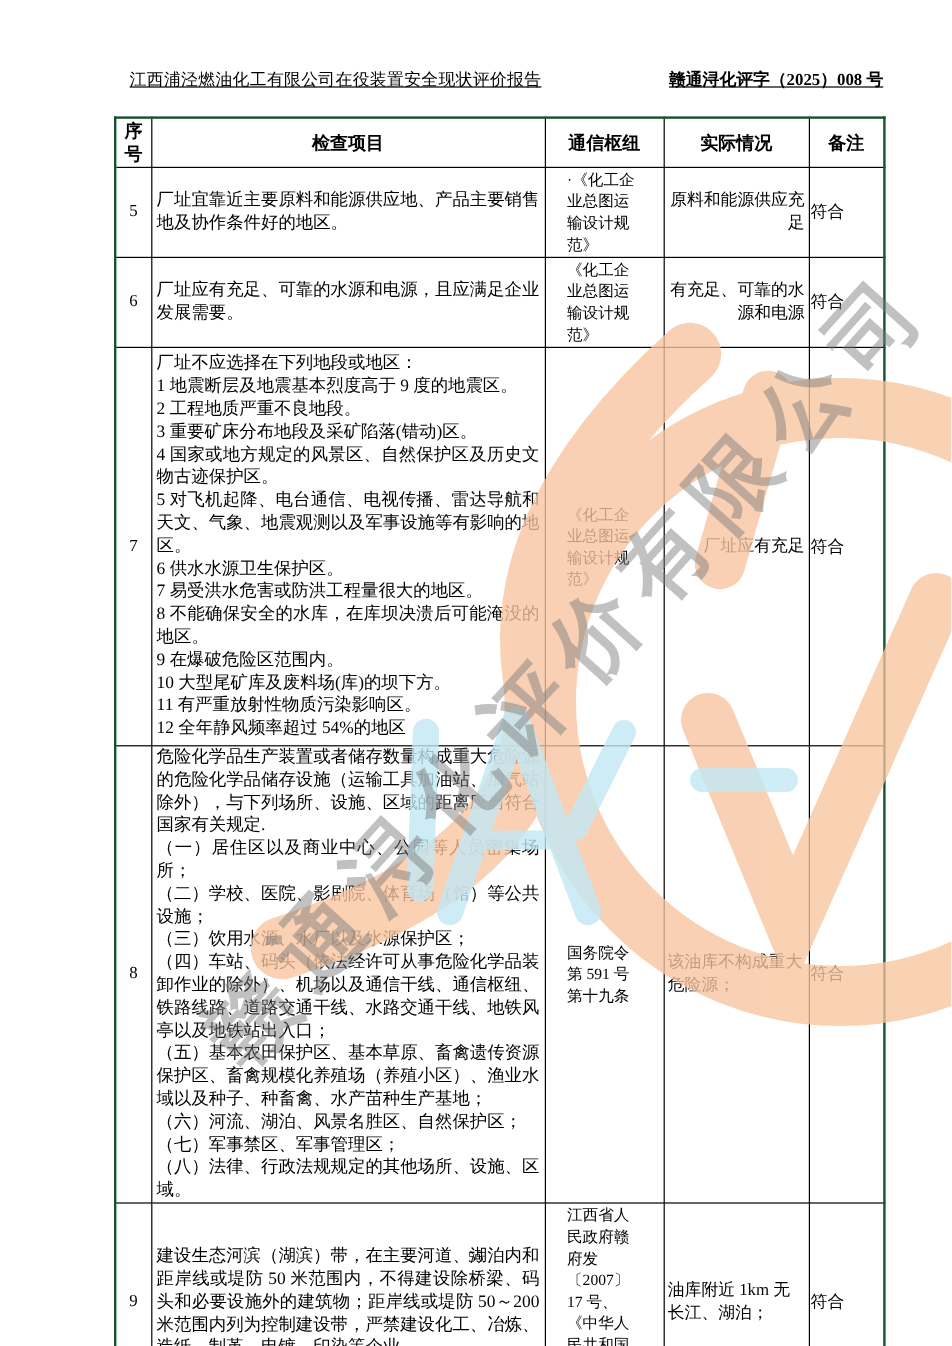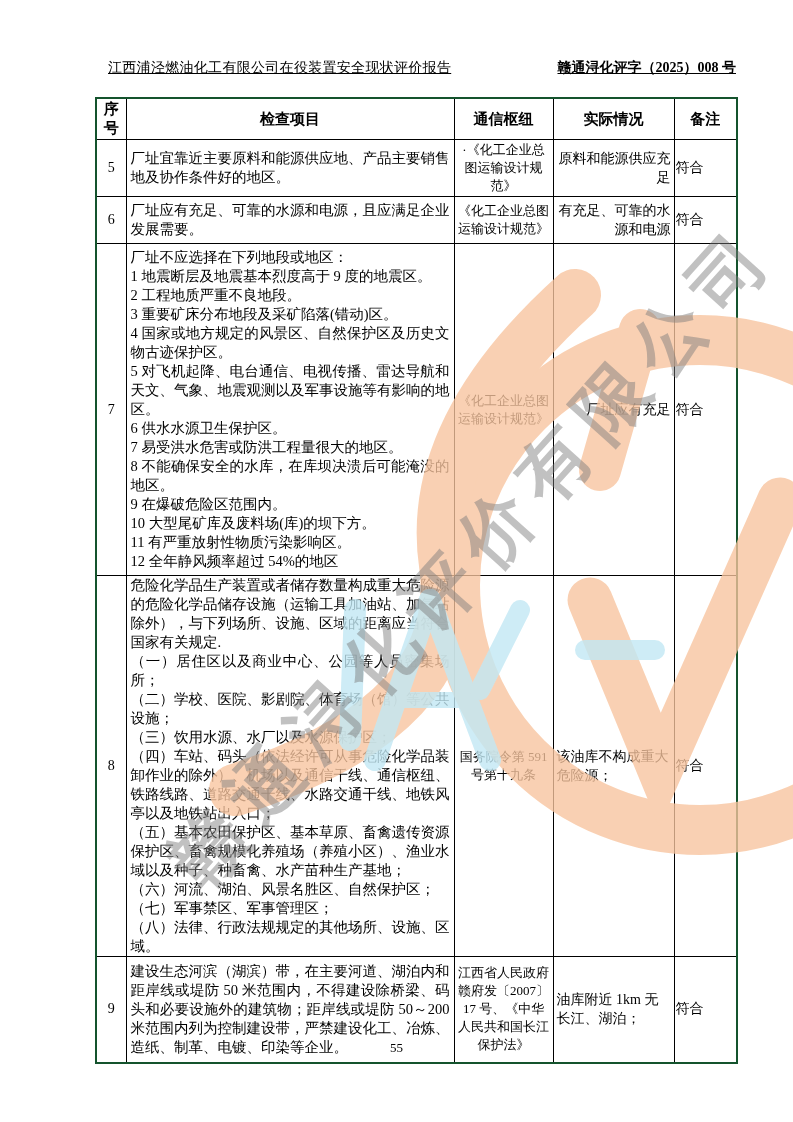--- a/index.html
+++ b/index.html
@@ -28,22 +28,22 @@
     font-size:15px;font-weight:bold;text-align:center;height:27px;padding:1px 0;
   }
   tr.r5 td{height:57px;} tr.r6 td{height:47px;} tr.r7 td{height:332px;}
   tr.r8 td{height:378px;} tr.r9 td{height:106px;}
   .c-no{text-align:center;font-size:14px;vertical-align:middle;}
   .c-item{
     font-size:14.5px;line-height:19px;padding:0 4px;vertical-align:middle;
     text-align:justify;text-justify:inter-character;white-space:pre-wrap;margin-left:20px;
   }
   .c-basis{
-    font-size:13px;line-height:18px;padding:1px 2px;vertical-align:middle;
-    text-align:center;white-space:pre-wrap;
+    font-size:13px;line-height:18px;padding:1px 18px;vertical-align:middle;
+    text-align:left;white-space:pre-wrap;
   }
   .c-actual{
     font-size:14px;line-height:19px;padding:1px 3px;vertical-align:middle;
     text-align:right;white-space:pre-wrap;
   }
   .c-actual.left{text-align:left;}
   .c-remark{text-align:left;font-size:14px;vertical-align:middle;}
 
   
   .page-footer{

